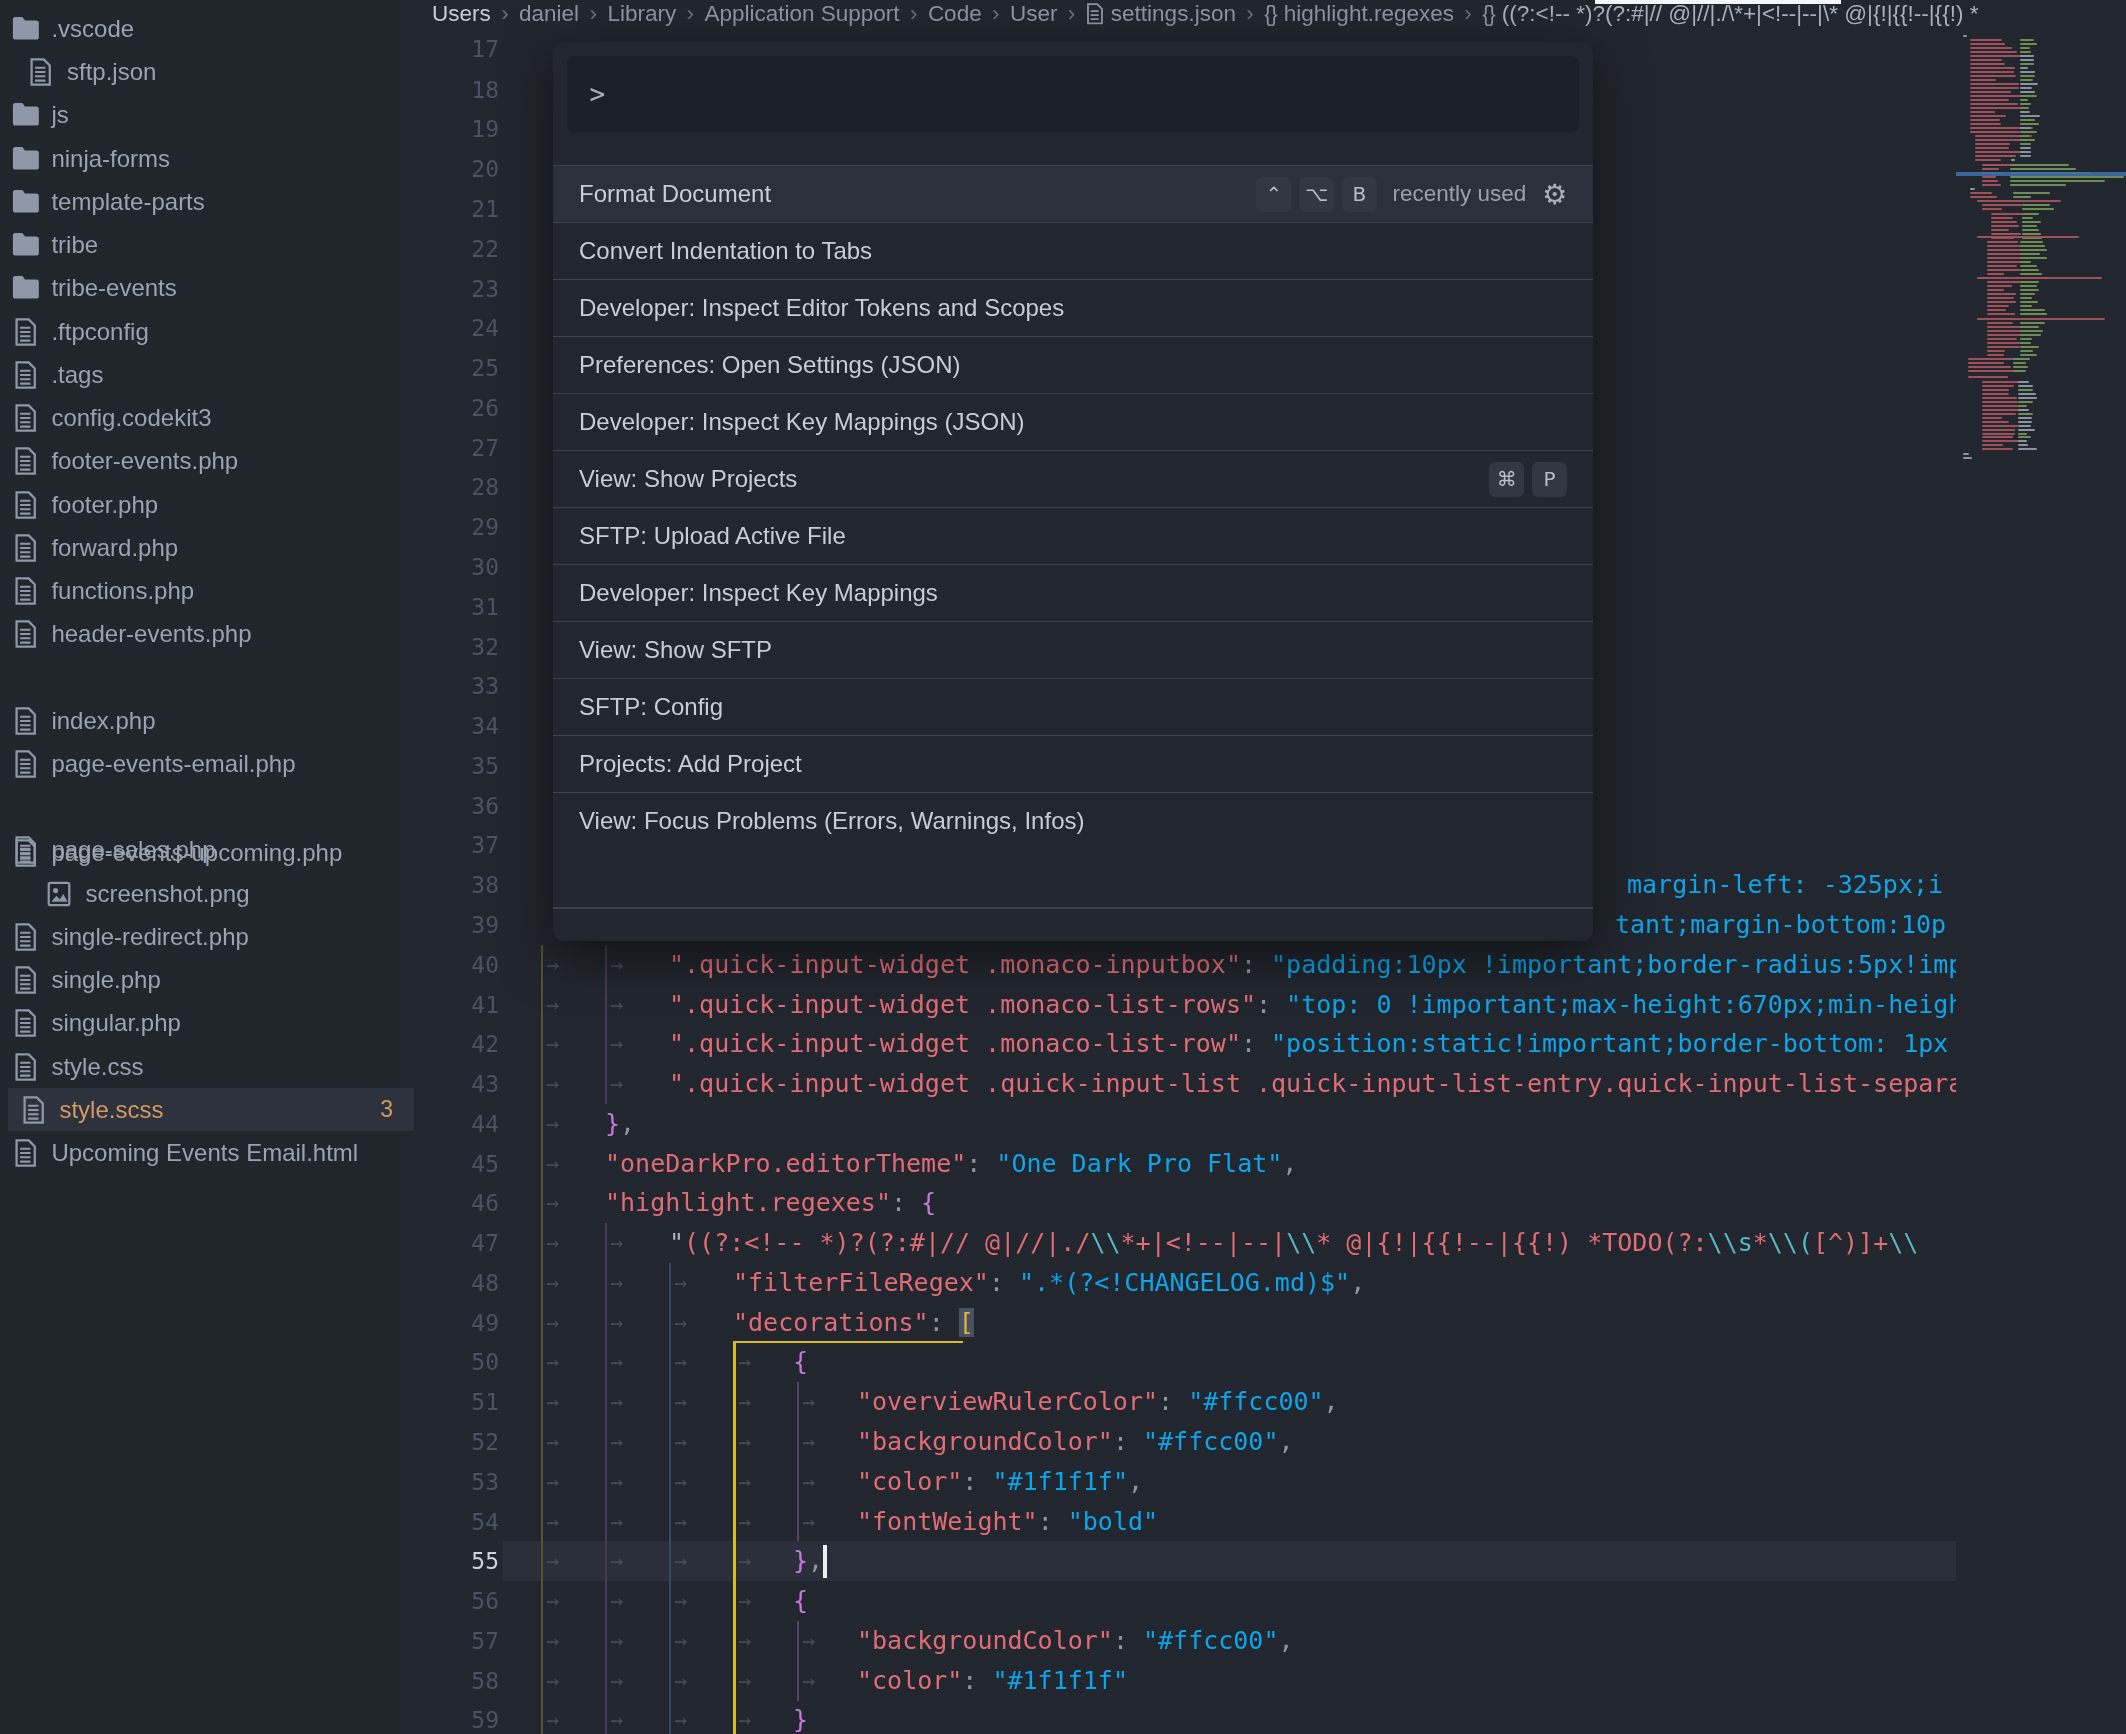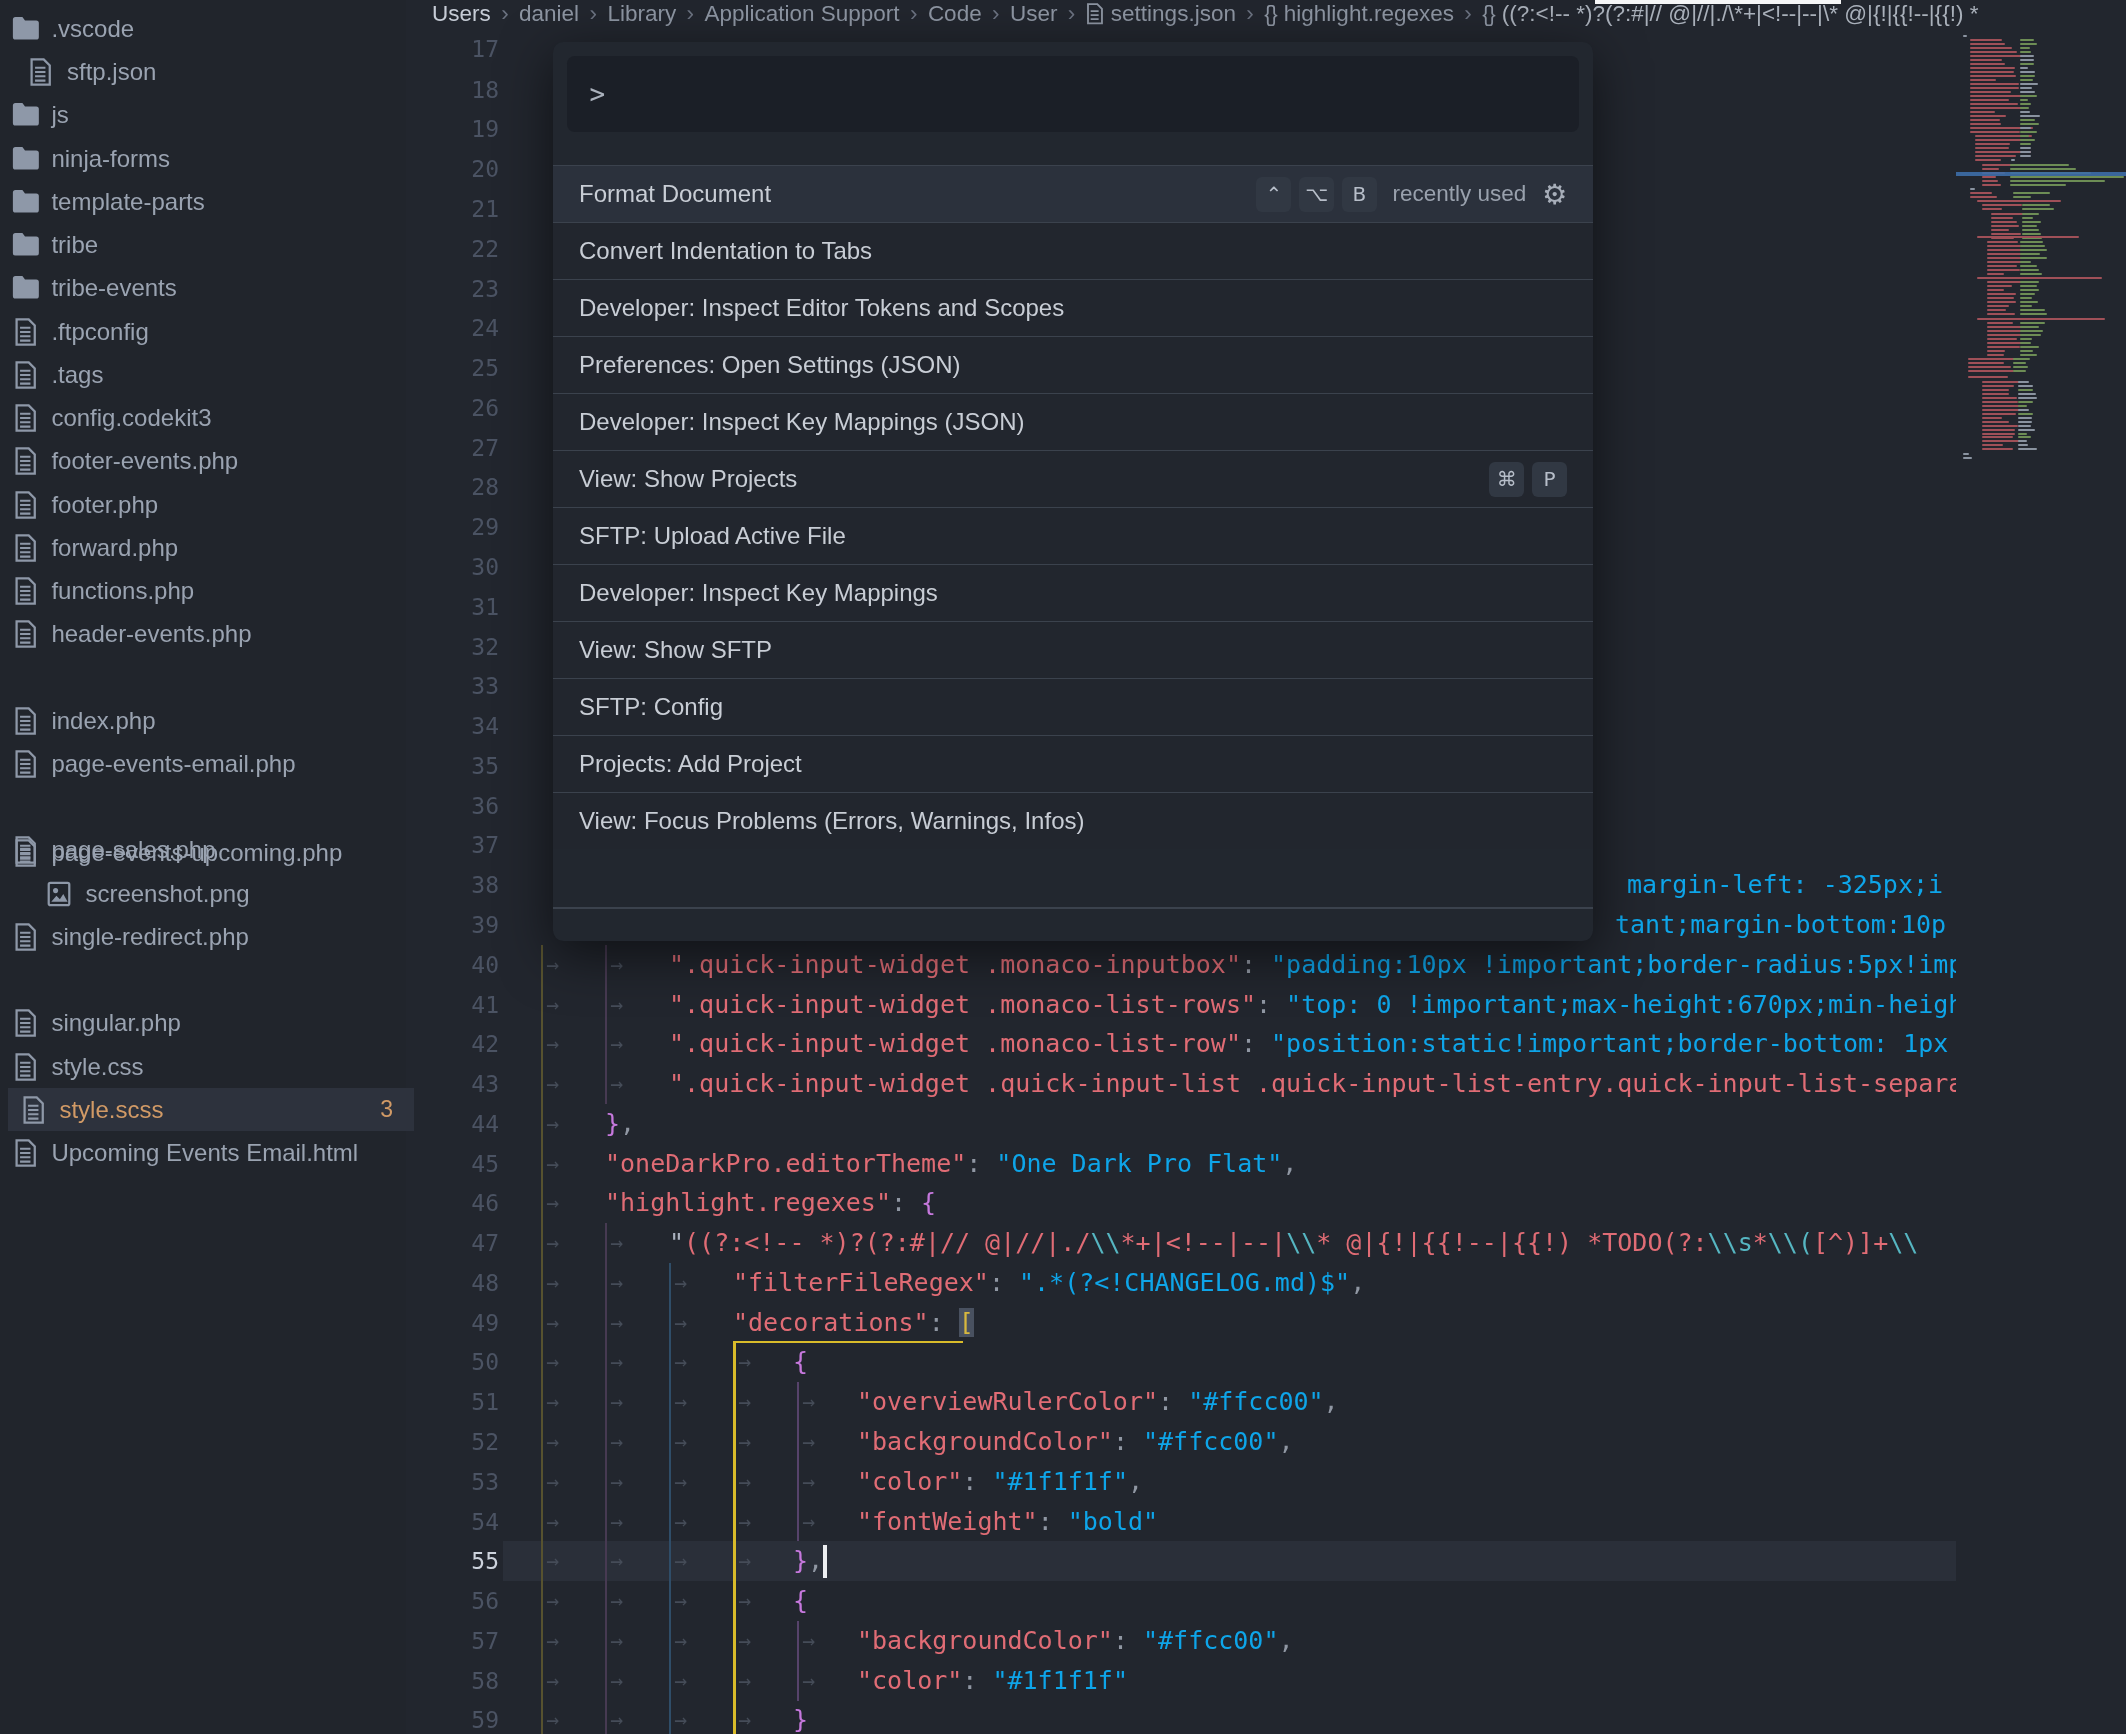--- a/index.html
+++ b/index.html
@@ -243,20 +243,29 @@
       <span class="lbl">screenshot.png</span>
     </div>
     <div class="side-row" style="top: 915px;">
       <span class="ic">
         <svg width="22.5" height="28" viewBox="0 0 26 32">
           <path fill="none" stroke="#8e98a8" stroke-width="2.6" d="M3 1.5h14l7 7V30.5H3z"></path>
           <path fill="none" stroke="#8e98a8" stroke-width="2.4" d="M7 11h12M7 16h12M7 21h12M7 26h12"></path>
         </svg>
       </span>
       <span class="lbl">single-redirect.php</span>
+    </div>
+    <div class="side-row" style="top: 958px;">
+      <span class="ic">
+        <svg width="22.5" height="28" viewBox="0 0 26 32">
+          <path fill="none" stroke="#8e98a8" stroke-width="2.6" d="M3 1.5h14l7 7V30.5H3z"></path>
+          <path fill="none" stroke="#8e98a8" stroke-width="2.4" d="M7 11h12M7 16h12M7 21h12M7 26h12"></path>
+        </svg>
+      </span>
+      <span class="lbl">single.php</span>
     </div>
     <div class="side-row" style="top: 1001px;">
       <span class="ic">
         <svg width="22.5" height="28" viewBox="0 0 26 32">
           <path fill="none" stroke="#8e98a8" stroke-width="2.6" d="M3 1.5h14l7 7V30.5H3z"></path>
           <path fill="none" stroke="#8e98a8" stroke-width="2.4" d="M7 11h12M7 16h12M7 21h12M7 26h12"></path>
         </svg>
       </span>
       <span class="lbl">singular.php</span>
     </div>

